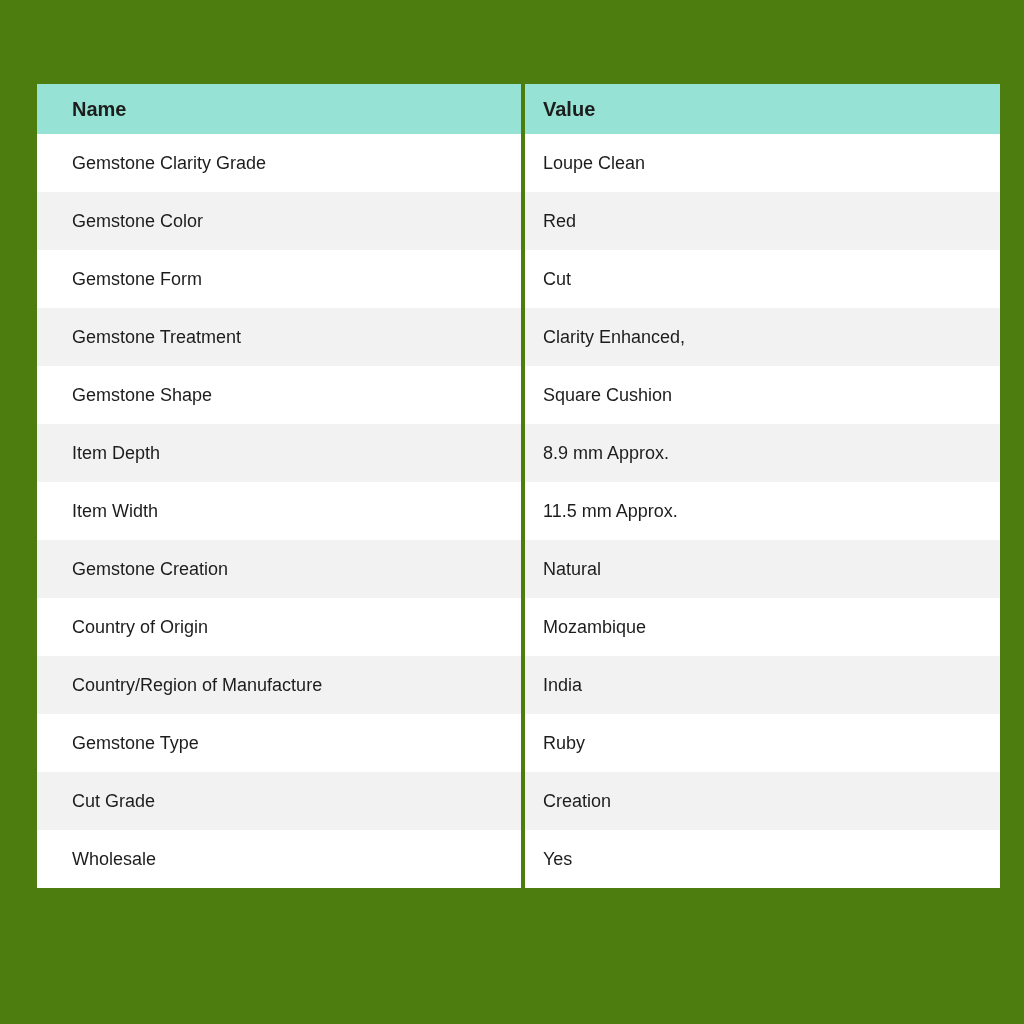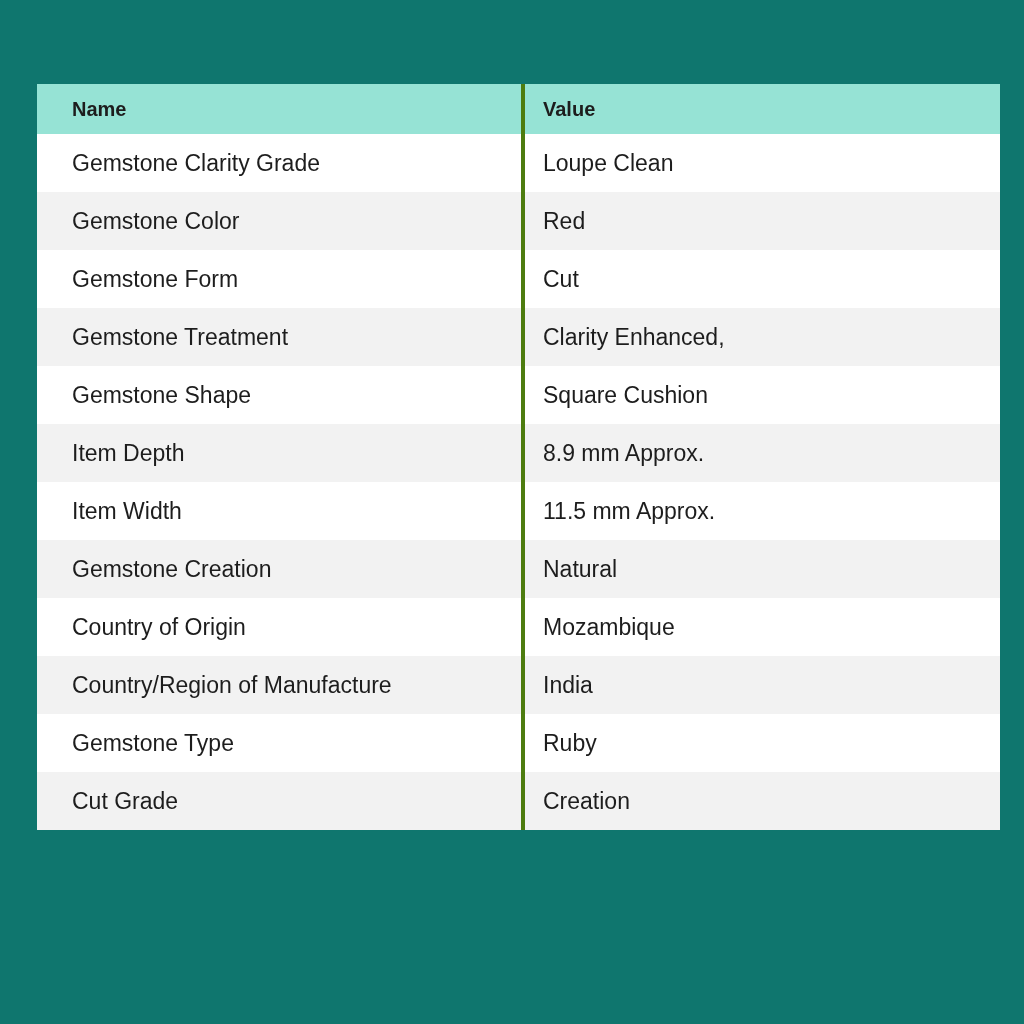--- a/index.html
+++ b/index.html
@@ -7,21 +7,21 @@
     padding: 0;
     background: #ffffff;
     width: 1024px;
     height: 1024px;
     font-family: "Liberation Sans", "DejaVu Sans", sans-serif;
   }
   .page {
     position: relative;
     width: 1024px;
     height: 1024px;
-    background: #0f766e;
+    background: #4d7c0f;
     overflow: hidden;
   }
   table.spec-table {
     position: absolute;
     left: 37px;
     top: 84px;
     width: 963px;
     border-collapse: collapse;
     table-layout: fixed;
   }
@@ -35,21 +35,21 @@
   }
   table.spec-table th {
     height: 50px;
     background: var(--header-bg, #96e3d5);
     font-size: 20px;
     font-weight: 600;
     padding: 0 0 0 35px;
   }
   table.spec-table td {
     height: 58px;
-    font-size: 23px;
+    font-size: 18px;
     font-weight: 400;
     padding: 0 0 0 35px;
   }
   table.spec-table col.col-name  { width: 486px; }
   table.spec-table col.col-value { width: 477px; }
   table.spec-table th.value-col,
   table.spec-table td.value-col {
     border-left: 4px solid #4d7c0f;
     padding-left: 18px;
   }
@@ -117,15 +117,19 @@
           <td class="value-col">India</td>
         </tr>
         <tr>
           <td class="name-col">Gemstone Type</td>
           <td class="value-col">Ruby</td>
         </tr>
         <tr>
           <td class="name-col">Cut Grade</td>
           <td class="value-col">Creation</td>
         </tr>
+        <tr>
+          <td class="name-col">Wholesale</td>
+          <td class="value-col">Yes</td>
+        </tr>
       </tbody>
   </table>
 </div>
 
 </body></html>

